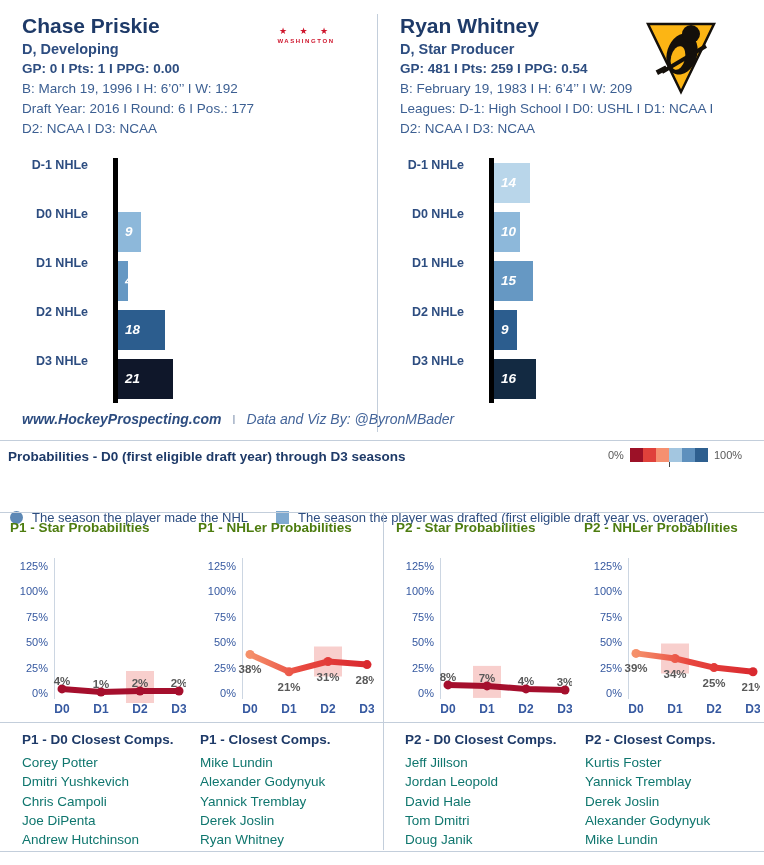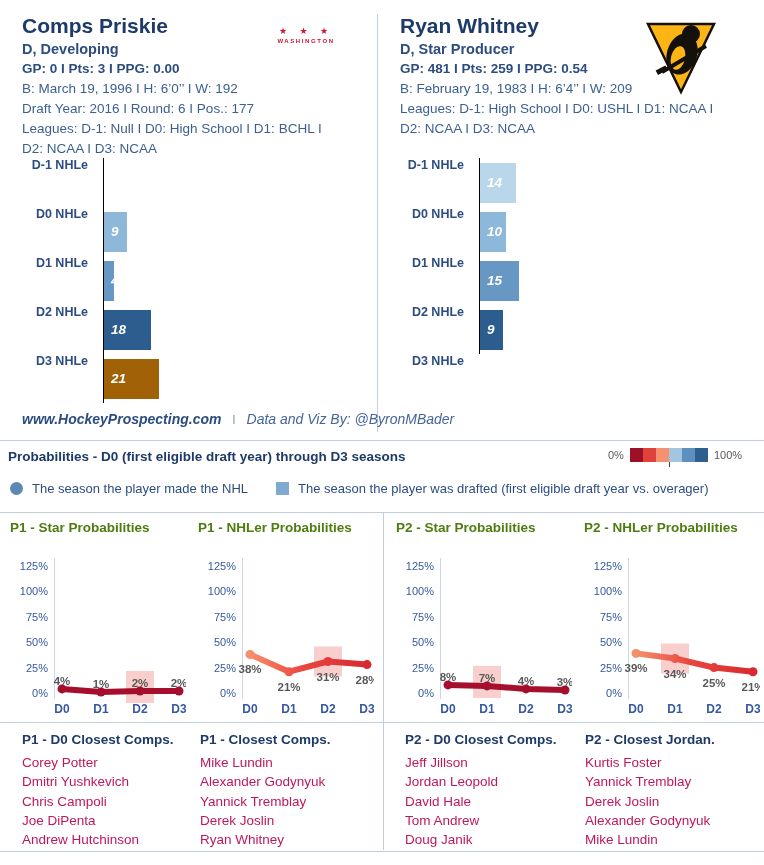--- a/index.html
+++ b/index.html
@@ -25,69 +25,68 @@
               transform:rotate(24deg);}
   .caps-blade{position:absolute;right:10px;top:36px;width:12px;height:5px;background:#cf142b;}
 
   .pens-logo{position:absolute;}
 
   
   .bar-chart{position:absolute;width:352px;}
   .bar-row{display:flex;height:49px;}
   .bar-label{width:85px;padding-right:15px;box-sizing:border-box;text-align:right;
              font-size:12.5px;font-weight:600;color:#2d4d80;white-space:nowrap;}
-  .bar-track{flex:1;height:49px;border-left:1px solid #000000;display:flex;align-items:center;}
+  .bar-track{flex:1;height:49px;border-left:5px solid #000000;display:flex;align-items:center;margin-left:10px;}
   .bar{height:40px;overflow:hidden;display:flex;align-items:center;}
   .bar-val{color:#ffffff;font-weight:bold;font-style:italic;font-size:13.5px;padding-left:7px;}
 
   
   .attribution{position:absolute;font-size:14px;white-space:nowrap;}
   .attr-site{font-weight:bold;font-style:italic;color:#2d4d80;}
   .attr-sep{color:#8a9bb5;padding:0 7px;font-size:12px;}
   .attr-credit{font-style:italic;color:#44659a;}
 
   
   .prob-header{position:absolute;font-size:13.5px;font-weight:bold;color:#1e3a68;}
   .scale-legend{position:absolute;display:flex;align-items:center;gap:6px;}
   .scale-label{font-size:11px;color:#595959;}
   .scale-blocks{display:flex;position:relative;}
   .scale-block{width:13px;height:14px;}
   .scale-tick{position:absolute;left:50%;bottom:-5px;width:1px;height:5px;background:#444;}
 
   
-  .nhl-legend{position:absolute;display:flex;align-items:center;font-size:13px;color:#2d4d80;white-space:nowrap;}
+  .nhl-legend{position:absolute;display:flex;align-items:center;font-size:13px;color:#2d4d80;white-space:nowrap;margin-top:29px;}
   .marker-circle{width:13px;height:13px;border-radius:50%;background:#5d88b5;margin-right:9px;flex:none;}
   .marker-square{width:13px;height:13px;background:#7fa9cf;margin:0 9px 0 28px;flex:none;}
 
   
   .mini-chart{position:absolute;width:184px;}
   .mini-title{font-size:13.5px;font-weight:bold;color:#4d7c0f;padding-left:8px;height:22px;white-space:nowrap;}
   svg{font-family:"Liberation Sans",sans-serif;}
   .tick{font-size:11px;fill:#3558a0;}
   .cat{font-size:12px;font-weight:600;fill:#3558a0;}
   .dlabel{font-size:11.5px;font-weight:bold;fill:#595959;}
 
   
   #comps-row{position:absolute;top:732px;left:0;width:764px;height:120px;}
   .comps-col{position:absolute;top:0;width:180px;}
   .comps-title{font-size:13.5px;font-weight:bold;color:#1e3a68;margin-bottom:6px;white-space:nowrap;}
-  .comps-name{font-size:13.5px;color:#be185d;line-height:19.3px;white-space:nowrap;}
+  .comps-name{font-size:13.5px;color:#0f766e;line-height:19.3px;white-space:nowrap;}
 </style>
 </head>
 <body>
 
 <div id="stage">
 
   <div class="player-header" style="left:22px;top:12px;">
-    <div class="p-name">Comps Priskie</div>
+    <div class="p-name">Chase Priskie</div>
     <div class="p-role">D, Developing</div>
-    <div class="p-stats">GP: 0 I Pts: 3 I PPG: 0.00</div>
+    <div class="p-stats">GP: 0 I Pts: 1 I PPG: 0.00</div>
     <div class="p-line">B: March 19, 1996 I H: 6’0’’ I W: 192</div>
     <div class="p-line">Draft Year: 2016 I Round: 6 I Pos.: 177</div>
-    <div class="p-line">Leagues: D-1: Null I D0: High School I D1: BCHL I</div>
     <div class="p-line">D2: NCAA I D3: NCAA</div>
   </div>
 
   <div class="caps-logo" style="left:256px;top:26px;">
     <div class="caps-stars">★ ★ ★</div>
     <div class="caps-city">WASHINGTON</div>
   </div>
 
   <div class="player-header" style="left:400px;top:12px;">
     <div class="p-name">Ryan Whitney</div>
@@ -136,21 +135,21 @@
         <div class="bar-label">D2 NHLe</div>
         <div class="bar-track">
           <div class="bar" style="width:46.8px;background:#2c5d8e">
             <span class="bar-val">18</span>
           </div>
         </div>
       </div>
       <div class="bar-row">
         <div class="bar-label">D3 NHLe</div>
         <div class="bar-track">
-          <div class="bar" style="width:54.6px;background:#a16207">
+          <div class="bar" style="width:54.6px;background:#0f172a">
             <span class="bar-val">21</span>
           </div>
         </div>
       </div>
     </div>
   <div class="bar-chart" style="left:394px;top:158px;">
       <div class="bar-row">
         <div class="bar-label">D-1 NHLe</div>
         <div class="bar-track">
           <div class="bar" style="width:36.4px;background:#b9d6ea">
@@ -177,20 +176,25 @@
       <div class="bar-row">
         <div class="bar-label">D2 NHLe</div>
         <div class="bar-track">
           <div class="bar" style="width:23.4px;background:#2c5d8e">
             <span class="bar-val">9</span>
           </div>
         </div>
       </div>
       <div class="bar-row">
         <div class="bar-label">D3 NHLe</div>
+        <div class="bar-track">
+          <div class="bar" style="width:41.6px;background:#132a42">
+            <span class="bar-val">16</span>
+          </div>
+        </div>
       </div>
     </div>
 
   <div class="attribution" style="left:22px;top:411px;">
     <span class="attr-site">www.HockeyProspecting.com</span>
     <span class="attr-sep">I</span>
     <span class="attr-credit">Data and Viz By: @ByronMBader</span>
   </div>
 
   <div class="hline" style="top:440px;"></div>
@@ -356,25 +360,25 @@
         <div class="comps-name">Alexander Godynyuk</div>
         <div class="comps-name">Yannick Tremblay</div>
         <div class="comps-name">Derek Joslin</div>
         <div class="comps-name">Ryan Whitney</div>
       </div>
       <div class="comps-col" style="left: 405px;">
         <div class="comps-title">P2 - D0 Closest Comps.</div>
         <div class="comps-name">Jeff Jillson</div>
         <div class="comps-name">Jordan Leopold</div>
         <div class="comps-name">David Hale</div>
-        <div class="comps-name">Tom Andrew</div>
+        <div class="comps-name">Tom Dmitri</div>
         <div class="comps-name">Doug Janik</div>
       </div>
       <div class="comps-col" style="left: 585px;">
-        <div class="comps-title">P2 - Closest Jordan.</div>
+        <div class="comps-title">P2 - Closest Comps.</div>
         <div class="comps-name">Kurtis Foster</div>
         <div class="comps-name">Yannick Tremblay</div>
         <div class="comps-name">Derek Joslin</div>
         <div class="comps-name">Alexander Godynyuk</div>
         <div class="comps-name">Mike Lundin</div>
       </div>
     </div>
 
   <div class="hline" style="top:851px;"></div>
 </div>

